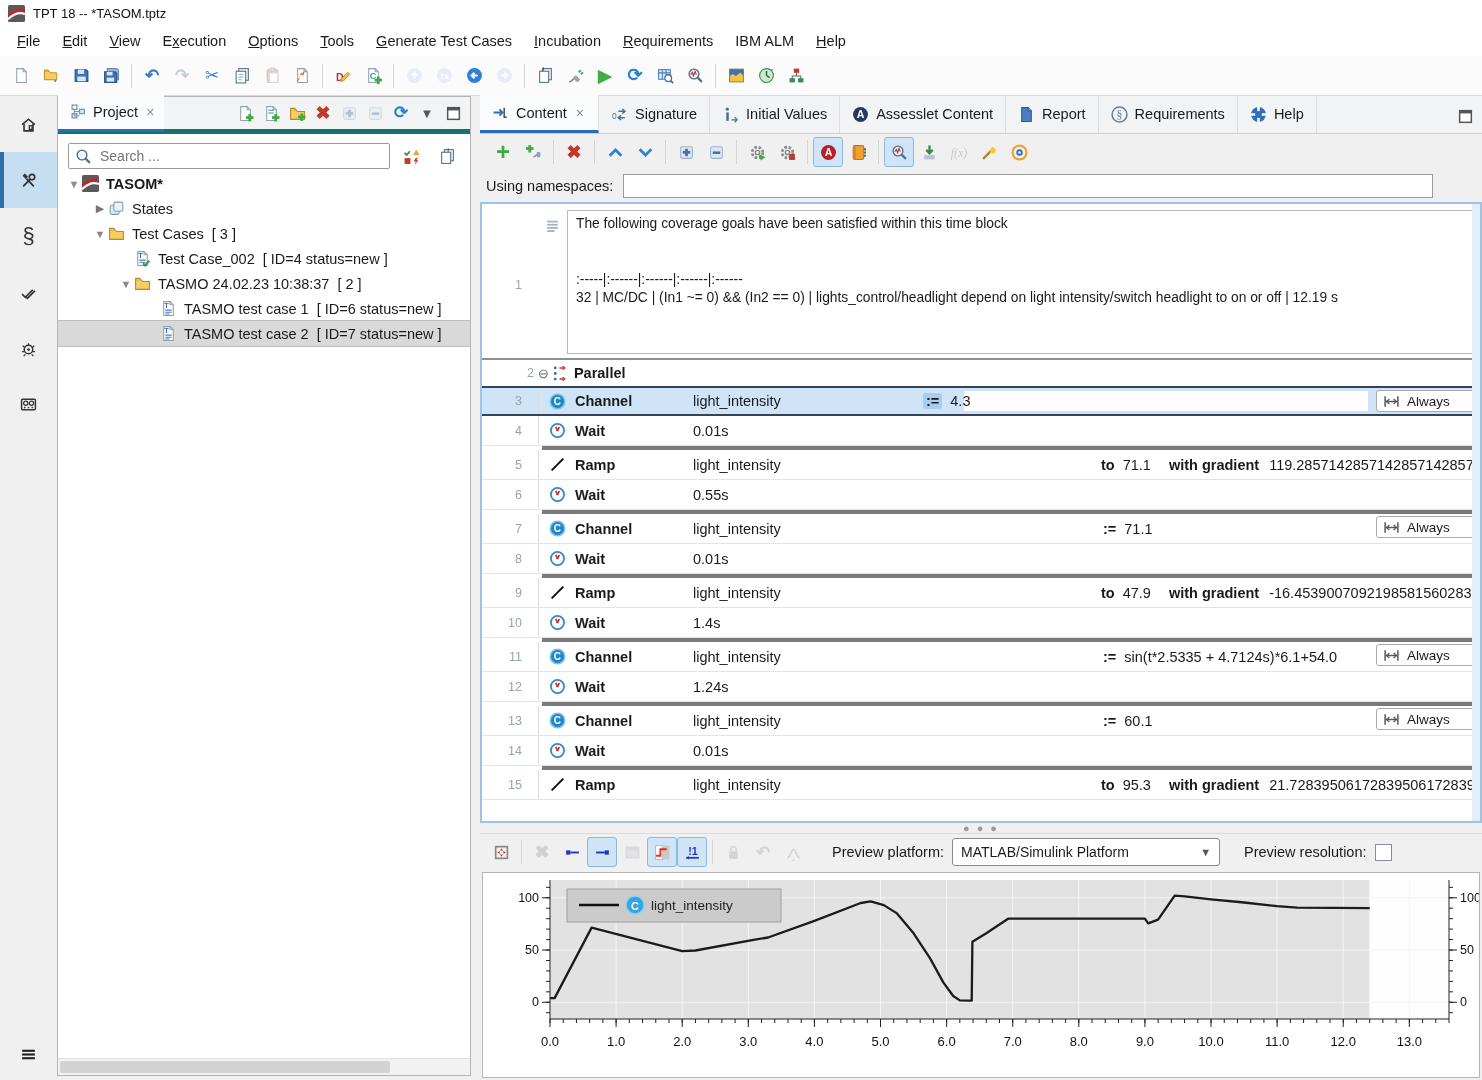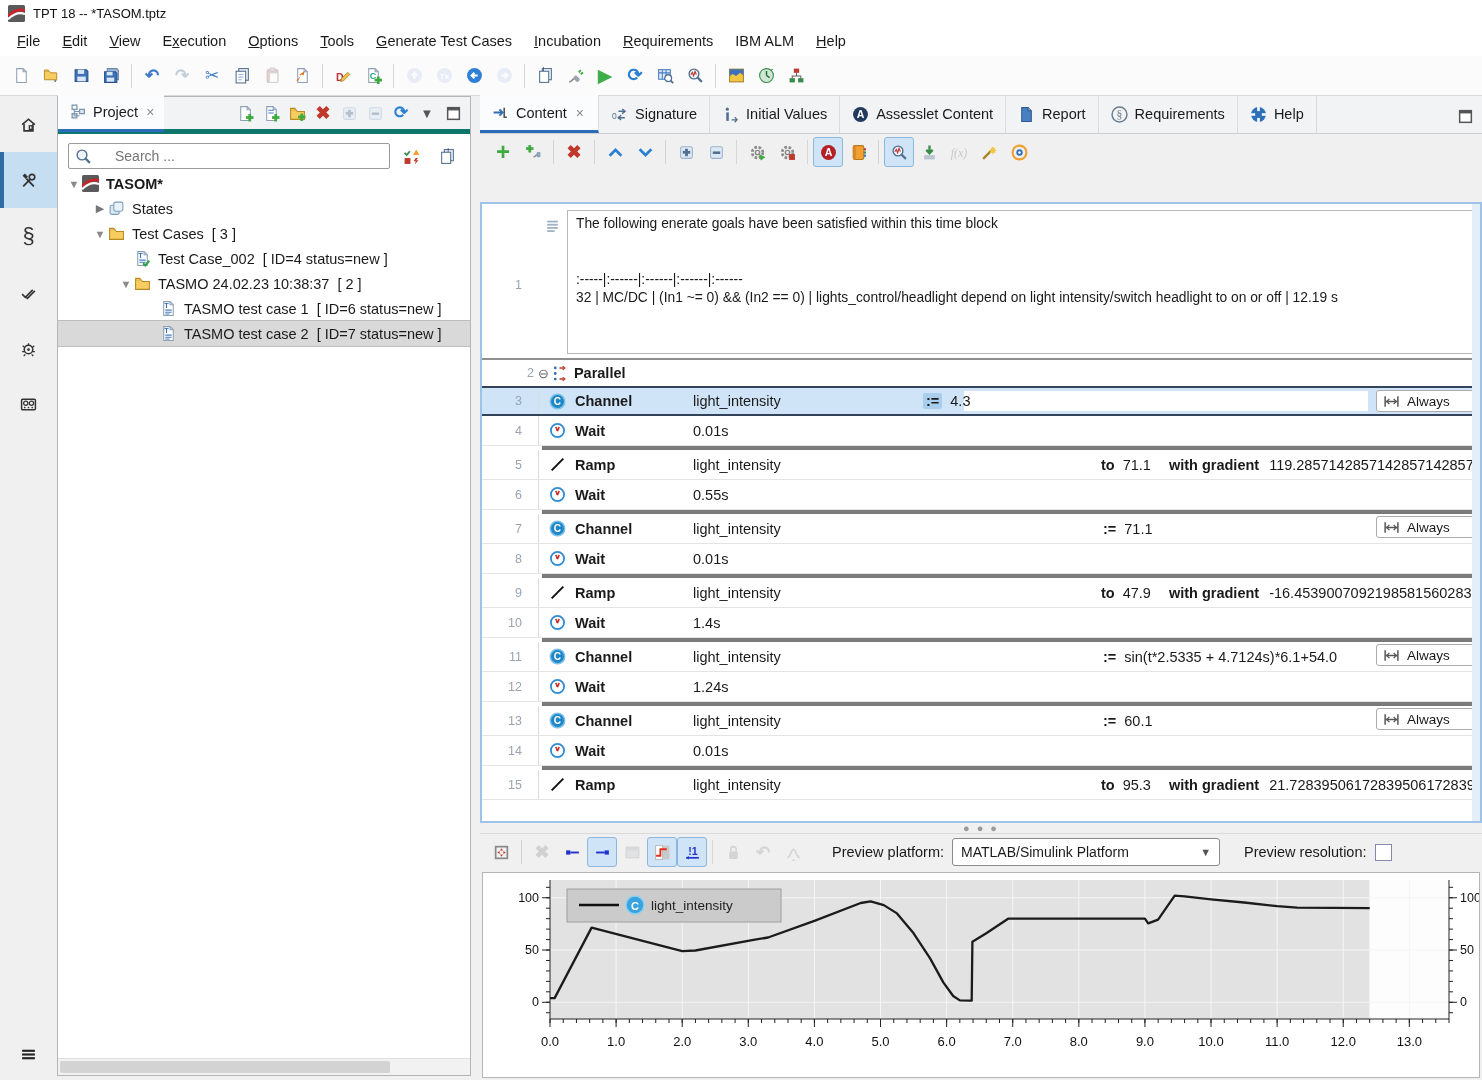--- a/index.html
+++ b/index.html
@@ -34,21 +34,21 @@
   #project-tabbar{height:37px;background:#f1f3f4;border-bottom:5px solid #0f766e;display:flex;align-items:center;}
   .ptab{height:37px;display:flex;align-items:center;gap:6px;padding:0 8px 0 12px;background:#fafcfd;
         border-bottom:3px solid #2b6cb8;font-size:14.5px;}
   .tab-close{color:#8a8a8a;font-size:14px;padding:0 2px;}
   #project-tab-tools{margin-left:auto;display:flex;align-items:center;padding-right:4px;}
   #project-tab-tools .tb-btn{width:26px;height:26px;}
   #search-row{display:flex;align-items:center;padding:7px 8px 6px 10px;gap:6px;background:#ffffff;}
   #search-box{flex:1;height:26px;border:1px solid #9a9a9a;border-radius:2px;background:#fff;
               display:flex;align-items:center;padding:0 6px;gap:6px;}
   #search-box input{border:none;outline:none;flex:1;font-size:14px;color:#4d7c0f;
-                    font-family:"Liberation Sans",sans-serif;background:transparent;margin-left:15px;}
+                    font-family:"Liberation Sans",sans-serif;background:transparent;}
   #tree{position:absolute;left:0;top:72px;right:0;bottom:18px;overflow:hidden;background:#fff;padding-top:2px;}
   .tree-row{height:25px;display:flex;align-items:center;font-size:14.5px;white-space:nowrap;position:relative;}
   .tree-row.selected{background:#d9d9d9;outline:1px solid #bdbdbd;}
   .tree-row .exp{width:16px;text-align:center;color:#777;font-size:11px;flex:0 0 16px;}
   .tree-row .ticon{margin-right:7px;flex:0 0 17px;}
   .tree-row .lbl.bold{font-weight:bold;}
   .tree-row .sfx{margin-left:8px;}
   #project-hscroll{position:absolute;left:0;bottom:0;right:0;height:17px;background:#f2f2f2;border-top:1px solid #e0e0e0;}
   #project-hscroll .thumb{position:absolute;left:2px;top:2px;height:12px;width:330px;background:#d3d3d3;border-radius:2px;}
   
@@ -790,35 +790,39 @@
         <span class="tb-btn">
           <span class="icon">
             <svg width="17" height="17" viewBox="0 0 16 16" xmlns="http://www.w3.org/2000/svg">
               <circle cx="8" cy="8" r="6.5" fill="none" stroke="#f0a030" stroke-width="2"></circle>
               <circle cx="8" cy="8" r="3" fill="#2d6fb8"></circle>
               <circle cx="8" cy="8" r="1.2" fill="#fff"></circle>
             </svg>
           </span>
         </span>
       </div>
+    <div id="ns-row">
+      <span>Using namespaces:</span>
+      <input value="" style="">
+    </div>
     <div id="steptable">
       <div id="rows-holder">
           <div class="srow comment">
             <span class="num">1</span>
             <div class="body" style="padding-left: 4px;">
               <span class="icon cicon">
                 <svg width="17" height="17" viewBox="0 0 16 16" xmlns="http://www.w3.org/2000/svg">
                   <rect x="3" y="2.5" width="10" height="1.7" fill="#9fb2c6"></rect>
                   <rect x="3" y="5.5" width="10" height="1.7" fill="#9fb2c6"></rect>
                   <rect x="3" y="8.5" width="10" height="1.7" fill="#9fb2c6"></rect>
                   <rect x="3" y="11.5" width="7" height="1.7" fill="#9fb2c6"></rect>
                 </svg>
               </span>
               <div class="comment-box">
-                <div>The following enerate goals have been satisfied within this time block</div>
+                <div>The following coverage goals have been satisfied within this time block</div>
                 <div>&nbsp;</div>
                 <div>&nbsp;</div>
                 <div>:-----|:------|:------|:------|:------</div>
                 <div>32 | MC/DC | (In1 ~= 0) &amp;&amp; (In2 == 0) | lights_control/headlight depend on light intensity/switch headlight to on or off | 12.19 s</div>
               </div>
             </div>
           </div>
           <div class="srow parallel">
             <span class="num" style="padding-right: 4px;">2</span>
             <div class="body" style="border-left: none; padding-left: 0px;">

